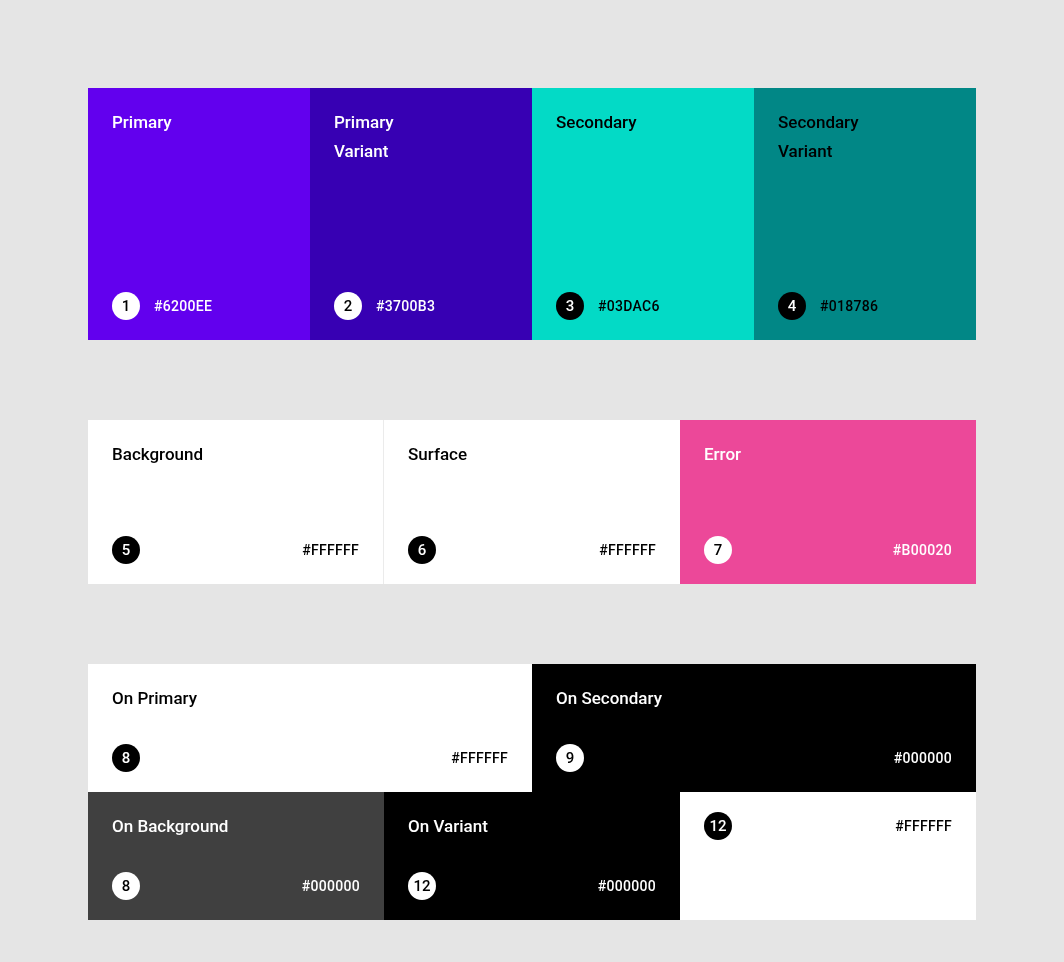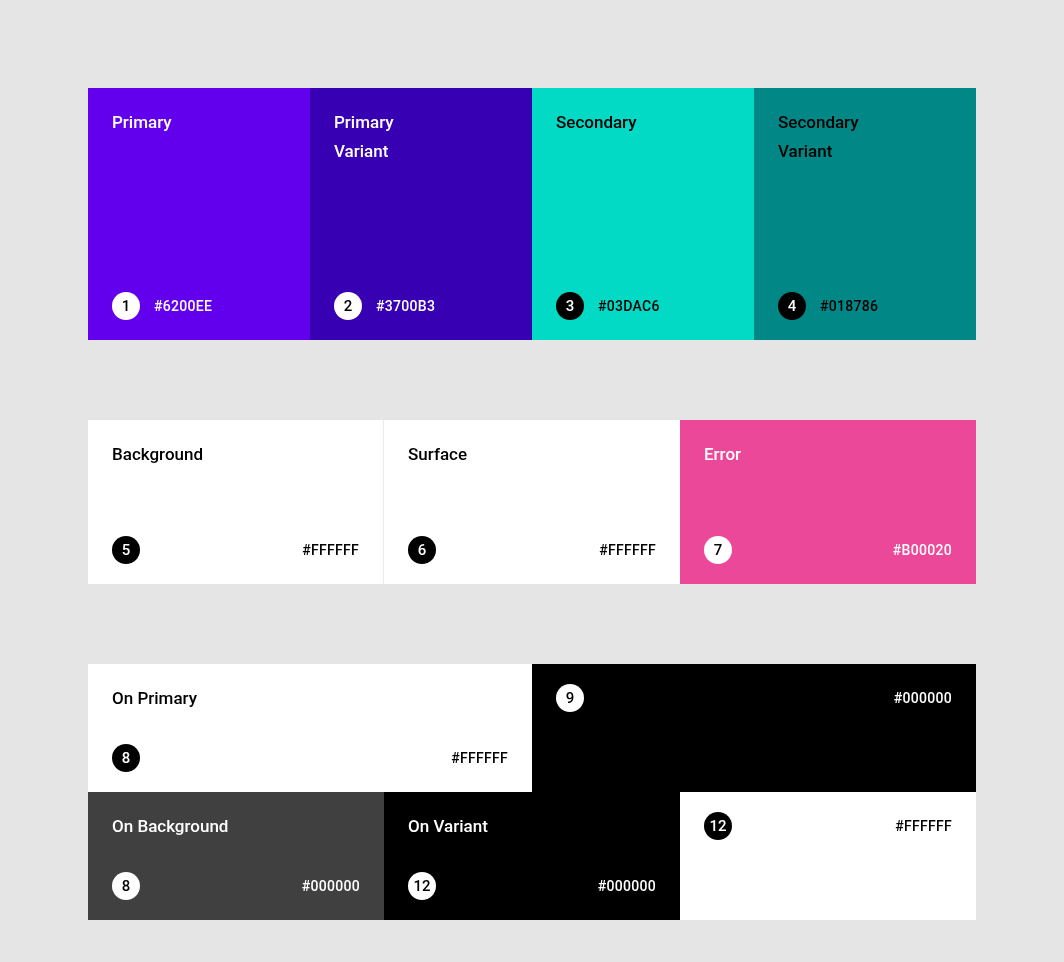--- a/index.html
+++ b/index.html
@@ -137,20 +137,21 @@
 
   <div class="group">
     <div class="swatch half" style="background: rgb(255, 255, 255); color: rgb(0, 0, 0);">
       <div class="sw-label">On Primary</div>
       <div class="sw-footer">
         <div class="badge dark">8</div>
         <span class="hex">#FFFFFF</span>
       </div>
     </div>
     <div class="swatch half" style="background: rgb(0, 0, 0); color: rgb(255, 255, 255);">
+      <div class="sw-label">On Secondary</div>
       <div class="sw-footer">
         <div class="badge light">9</div>
         <span class="hex">#000000</span>
       </div>
     </div>
     <div class="swatch third" style="background: #404040; color: rgb(255, 255, 255);">
       <div class="sw-label">On Background</div>
       <div class="sw-footer">
         <div class="badge light">8</div>
         <span class="hex">#000000</span>

